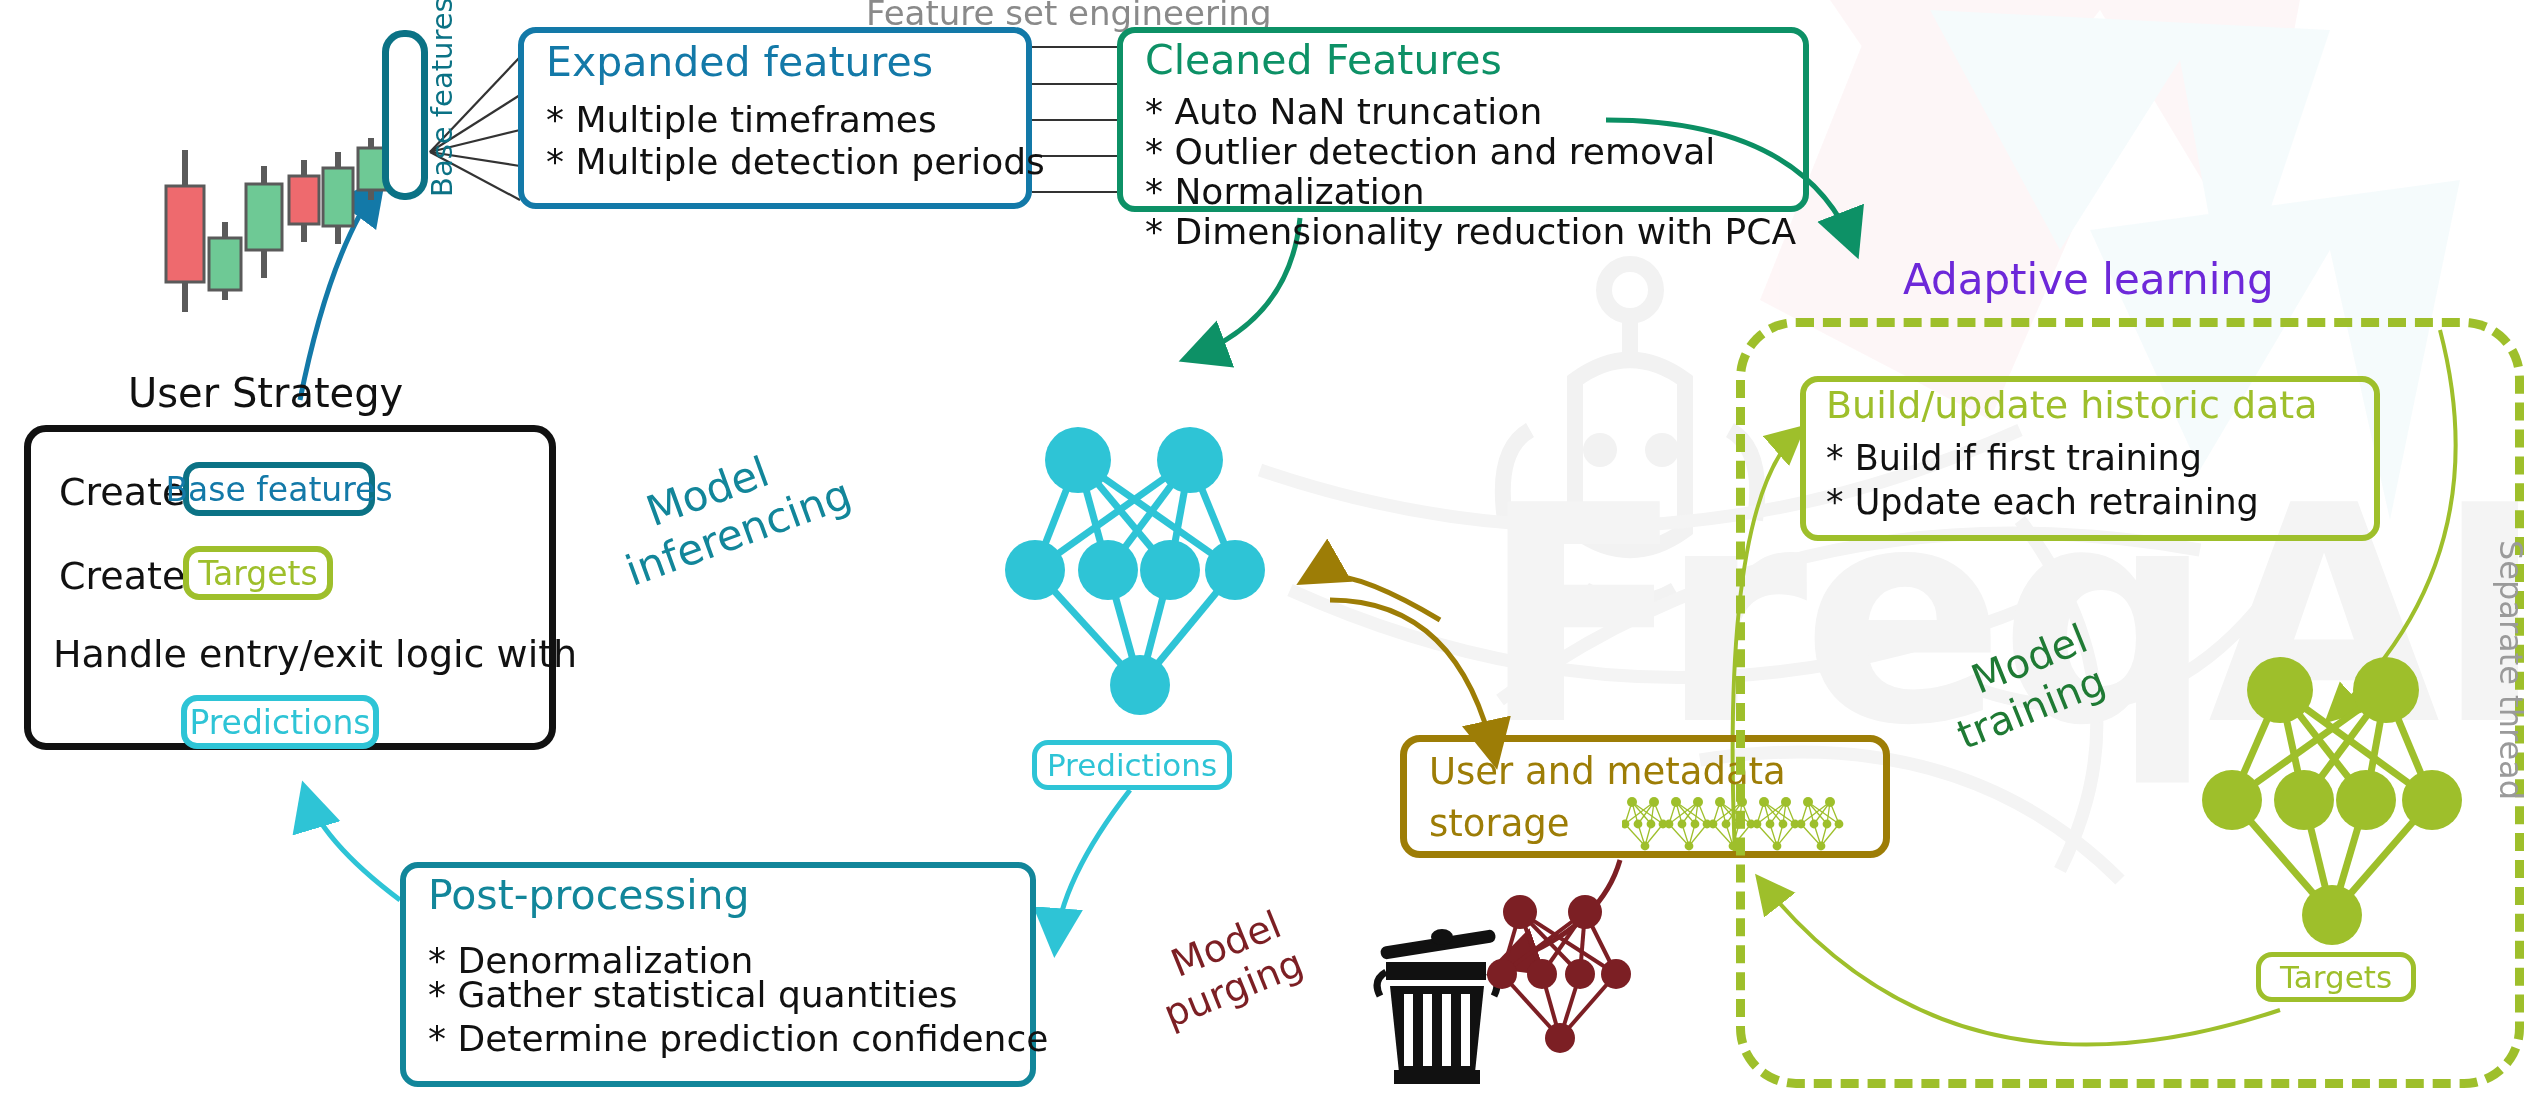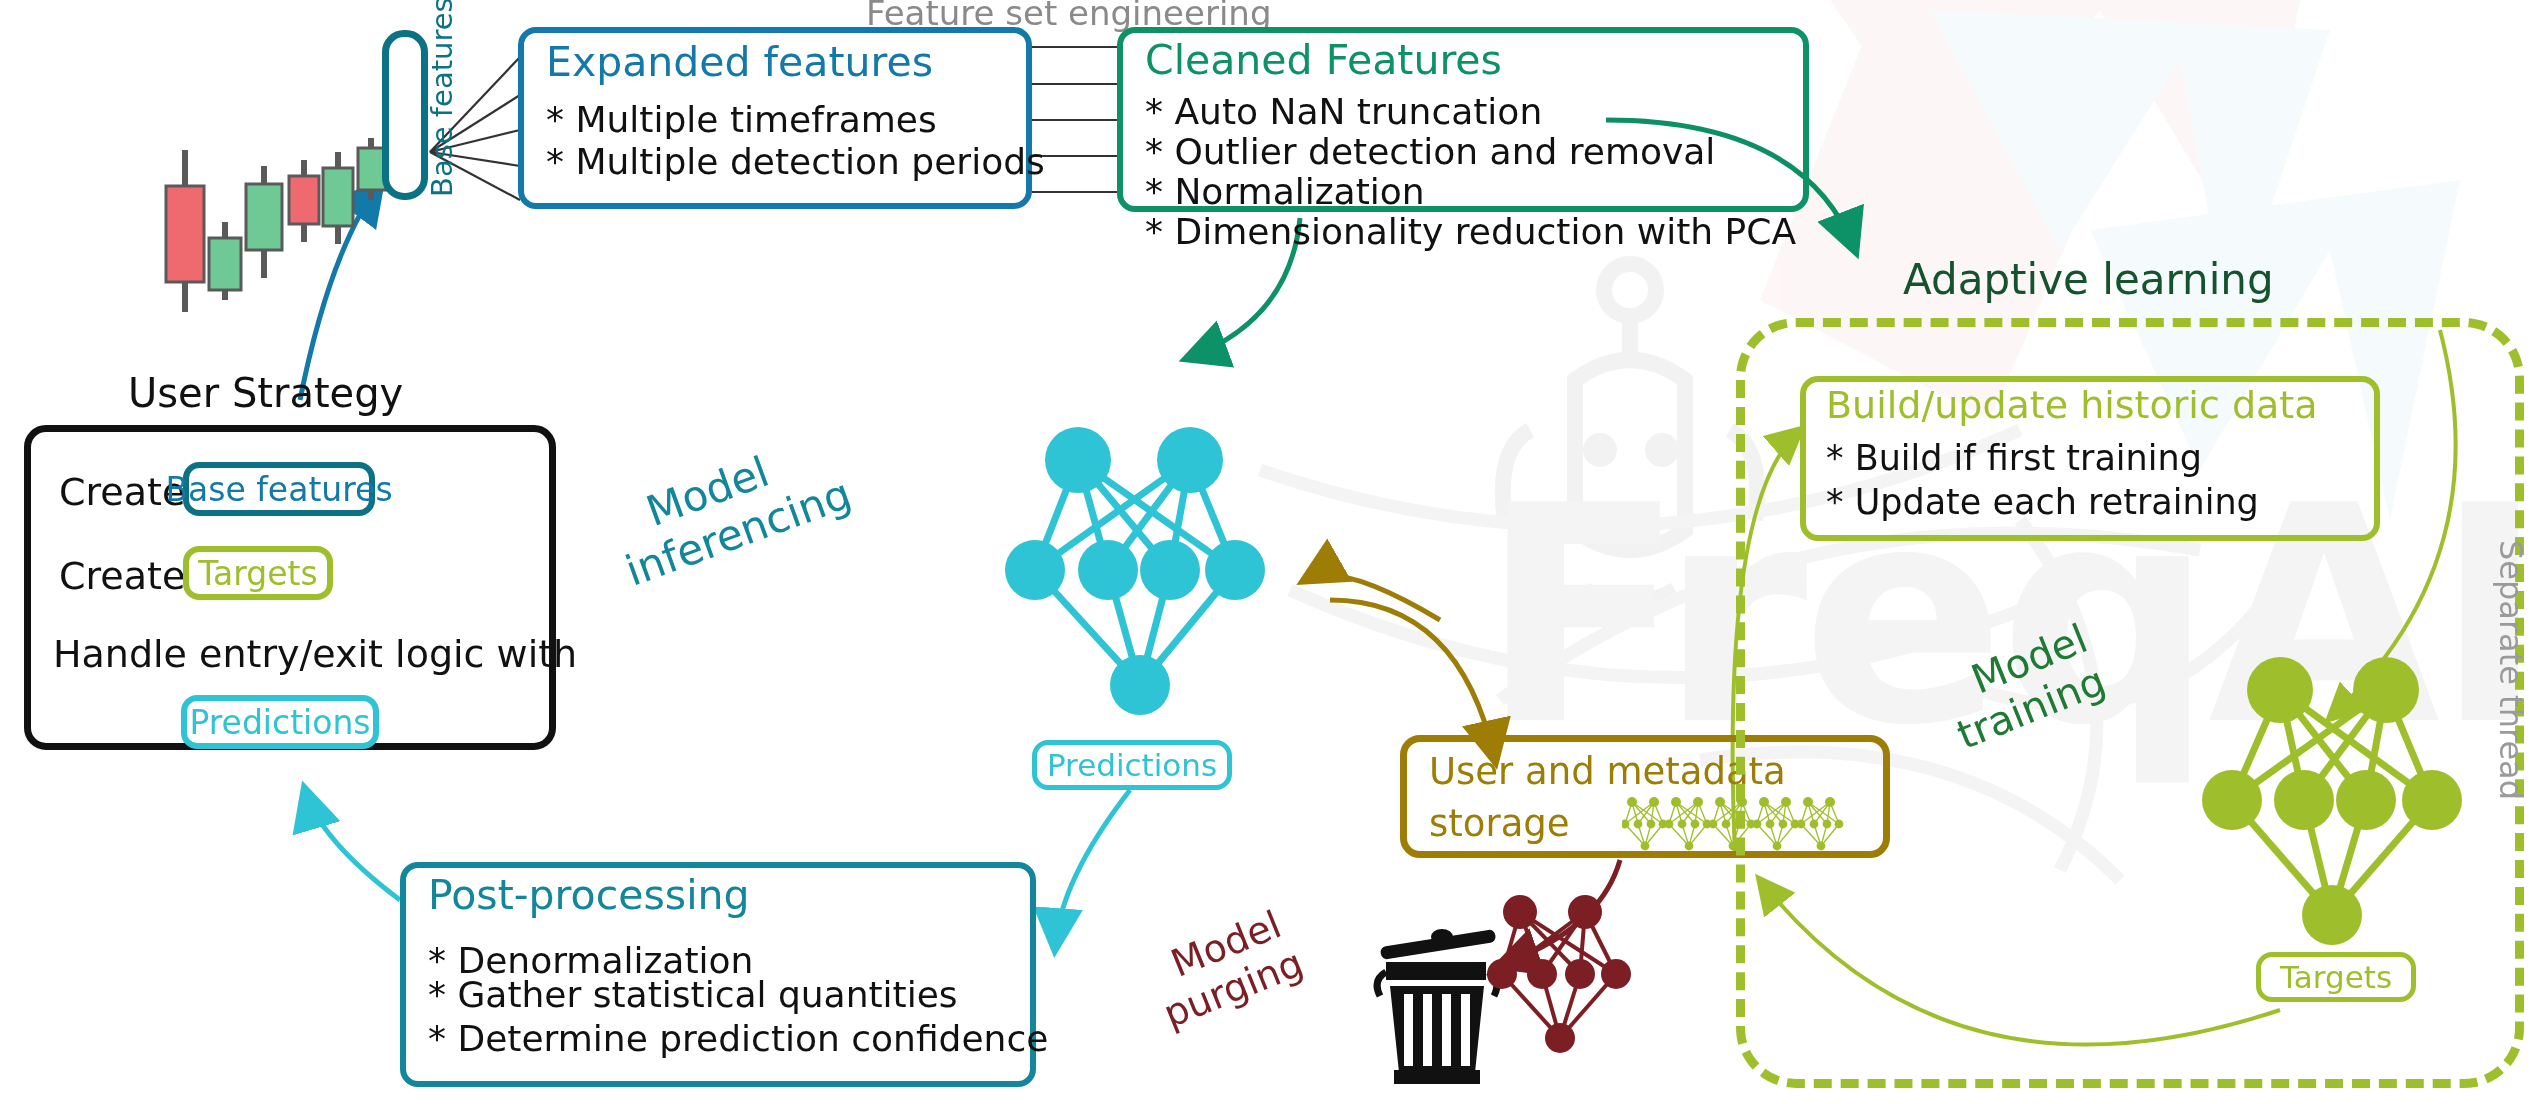--- a/index.html
+++ b/index.html
@@ -322,21 +322,21 @@
           </g>
         </g>
         <use href="#mn" x="44"></use>
           <use href="#mn" x="88"></use>
         <use href="#mn" x="132"></use>
           <use href="#mn" x="176"></use>
       </svg>
     </div>
   </div>
 
-  <div class="abs title" style="left:1903px;top:258px;color:#14532d;font-size:42px;">Adaptive learning</div>
+  <div class="abs title" style="left:1903px;top:258px;color:#6d28d9;font-size:42px;">Adaptive learning</div>
 
   <div class="abs" style="left:1736px;top:318px;width:788px;height:770px;
        border:9px dashed #9ebf2b;border-radius:60px;box-sizing:border-box;"></div>
 
   <div class="box r-box" style="left:1800px;top:376px;width:580px;height:165px;
        border-width:6px;border-color:#9ebf2b;">
     <div class="title" style="position:absolute;left:20px;top:4px;color:#9ebf2b;font-size:38px;">Build/update historic data</div>
     <div class="bullet" style="position:absolute;left:20px;top:56px;font-size:35px;">* Build if first training</div>
     <div class="bullet" style="position:absolute;left:20px;top:100px;font-size:35px;">* Update each retraining</div>
   </div>

